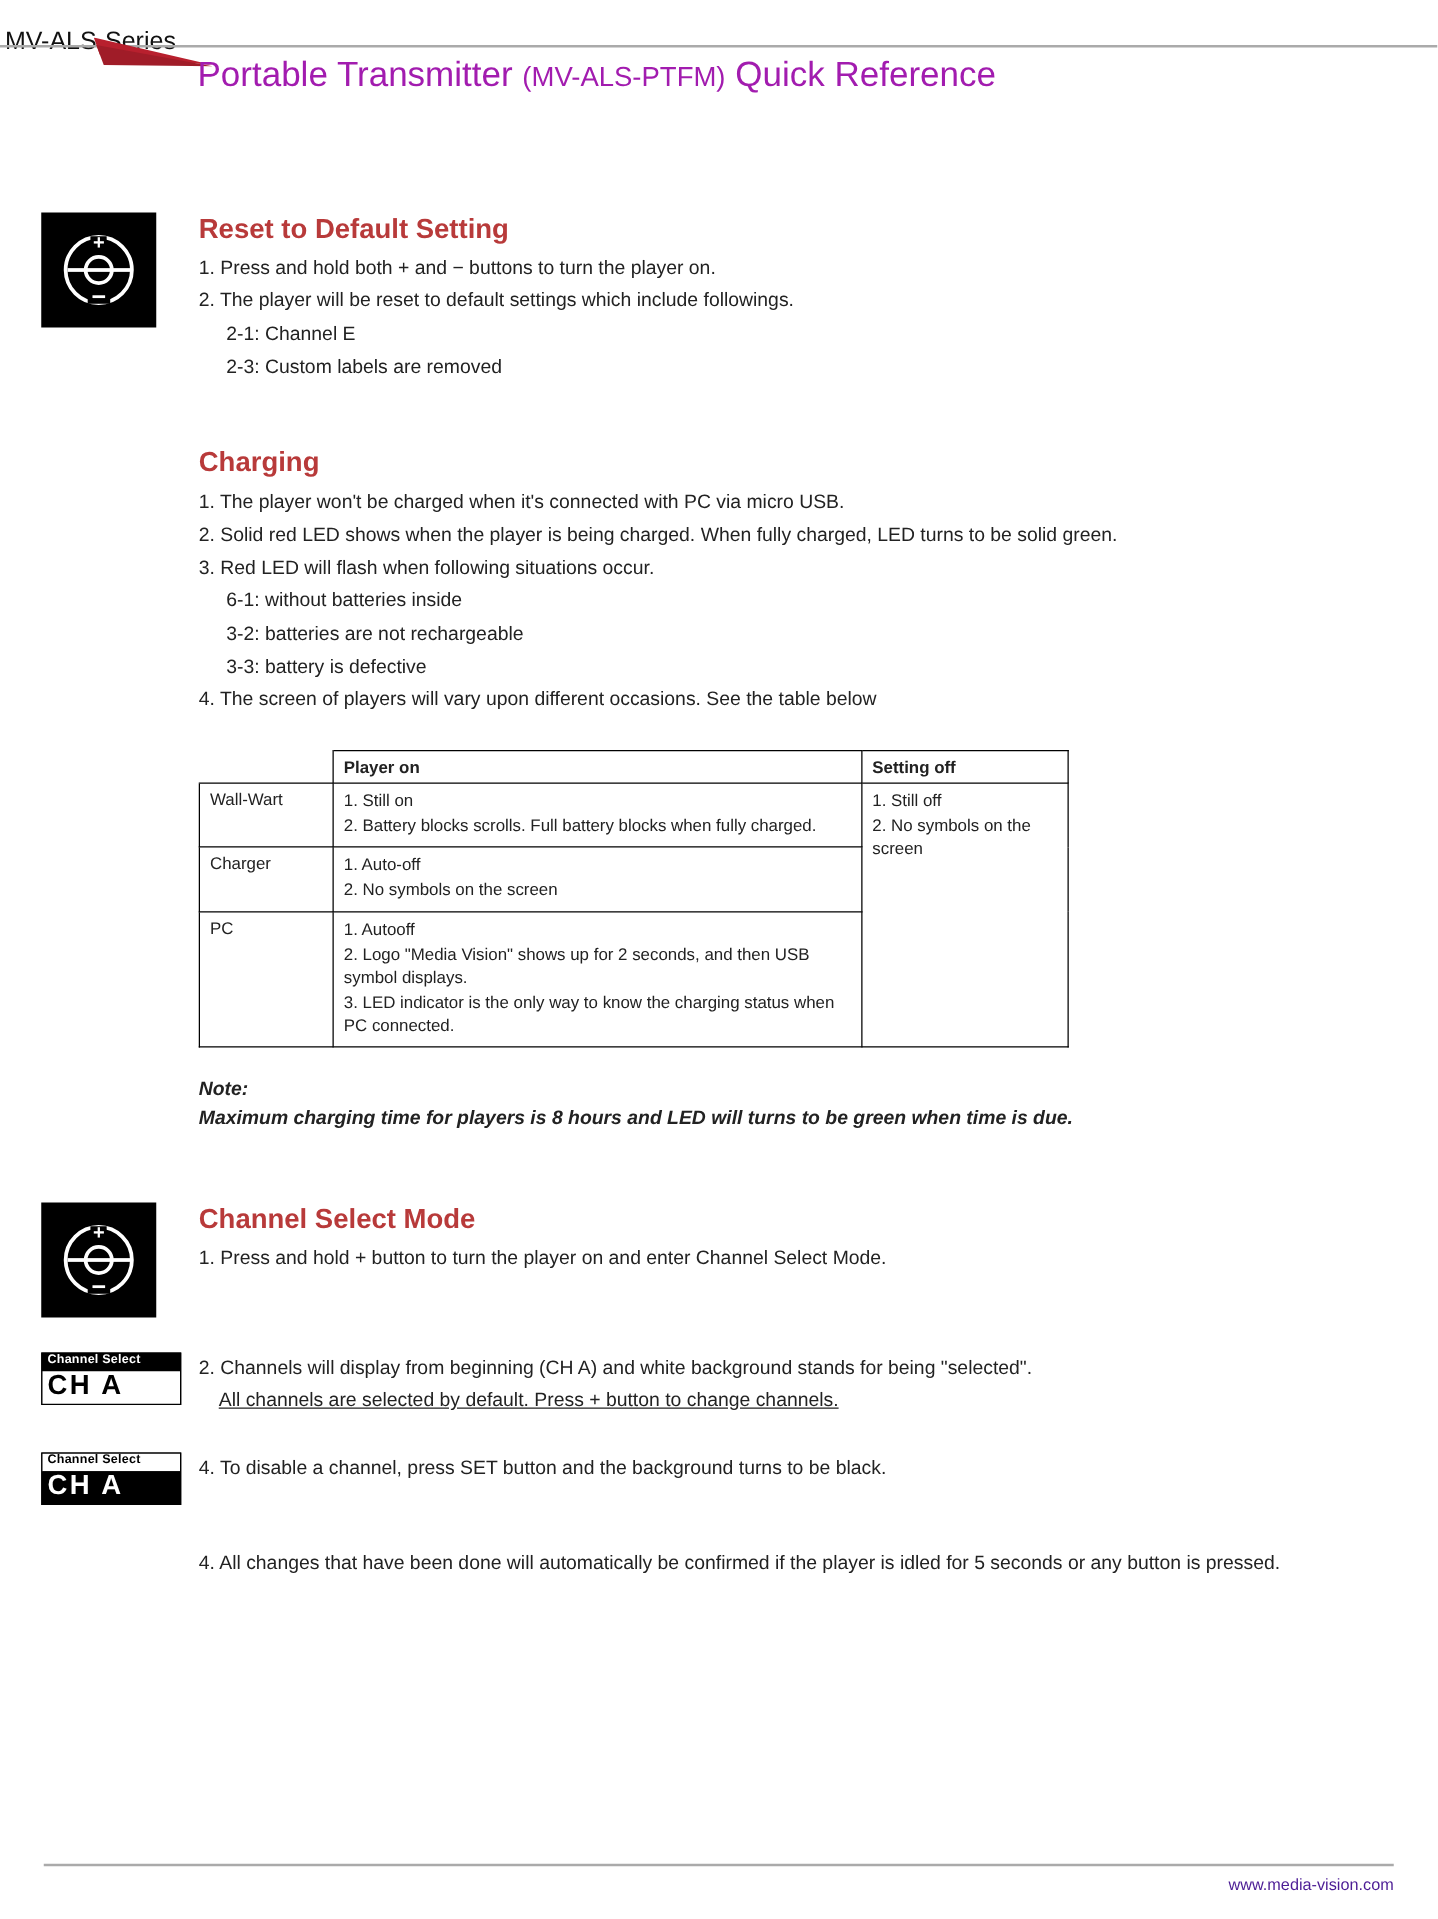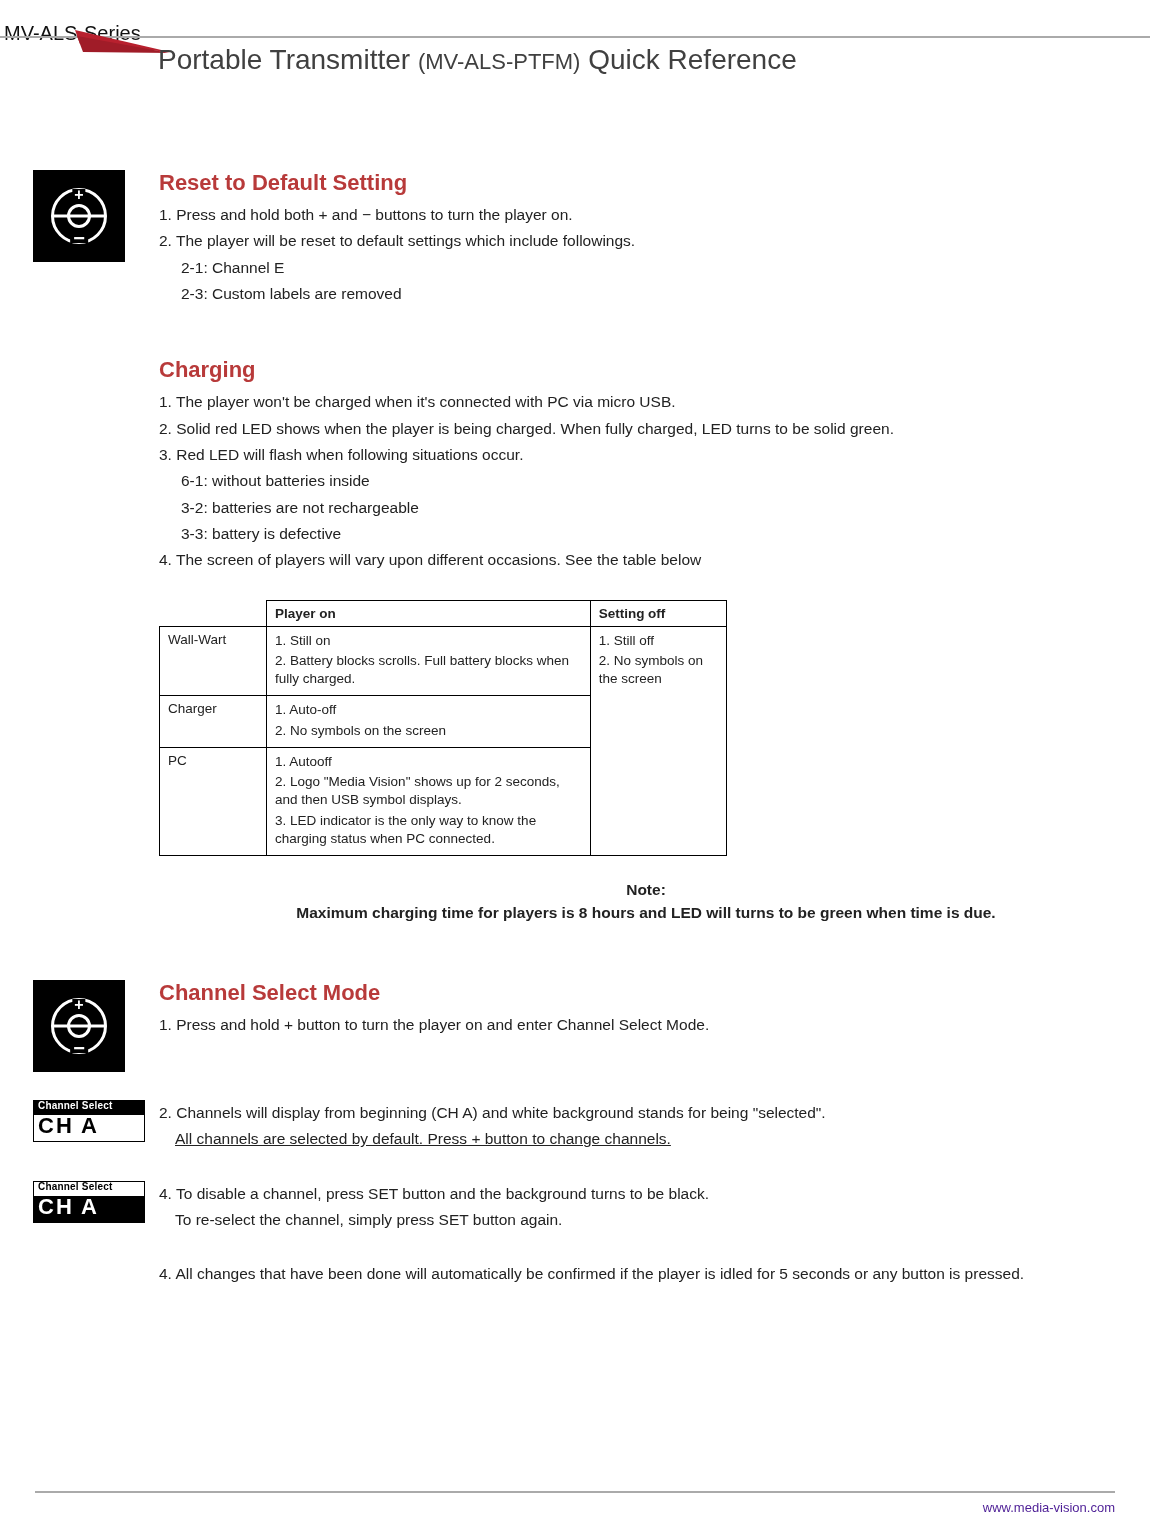--- a/index.html
+++ b/index.html
@@ -38,21 +38,21 @@
     top: 30px;
     left: 75px;
     width: 95px;
     height: 36px;
   }
   .title {
     position: absolute;
     top: 44px;
     left: 158px;
     font-size: 28px;
-    color: #404040;
+    color: #a21caf;
     font-weight: 500;
   }
   .title .sub {
     font-size: 22px;
   }
 
   .content {
     position: absolute;
     left: 33px;
     top: 170px;
@@ -80,25 +80,25 @@
     font-size: 15.5px;
     line-height: 1.7;
     margin: 0;
   }
   .sub-item {
     font-size: 15.5px;
     line-height: 1.7;
     margin: 0 0 0 22px;
   }
   .note {
+    font-style: italic;
     font-weight: 600;
     font-size: 15.5px;
     line-height: 1.5;
     margin-top: 22px;
-    text-align: center;
   }
 
   
   .device-icon {
     width: 92px;
     height: 92px;
     background: #000000;
     display: flex;
     align-items: center;
     justify-content: center;
@@ -232,21 +232,21 @@
     font-weight: 900;
     color: #fff;
     font-family: Arial, sans-serif;
     letter-spacing: 2px;
   }
 
   
   table.chg {
     border-collapse: collapse;
     margin-top: 26px;
-    width: 568px;
+    width: 696px;
     font-size: 13.5px;
     border-radius: 15px;
   }
   table.chg th, table.chg td {
     border: 1px solid #000;
     padding: 5px 8px;
     vertical-align: top;
     text-align: left;
   }
   table.chg th {
@@ -432,21 +432,20 @@
       <div class="iconcol">
         <div class="ch-display" style="border:1px solid #000;">
           <div class="topbar-white"></div>
           <div class="toplabel-b">Channel Select</div>
           <div class="main-black"></div>
           <div class="main-text-w">CH A</div>
         </div>
       </div>
       <div class="textcol">
         <p class="item">4. To disable a channel, press SET button and the background turns to be black.</p>
-        <p class="item" style="padding-left:16px;">To re-select the channel, simply press SET button again.</p>
       </div>
     </div>
 
     <div class="block" style="margin-bottom:0;">
       <div class="iconcol"></div>
       <div class="textcol">
         <p class="item">4. All changes that have been done will automatically be confirmed if the player is idled for 5 seconds or any button is pressed.</p>
       </div>
     </div>
 

